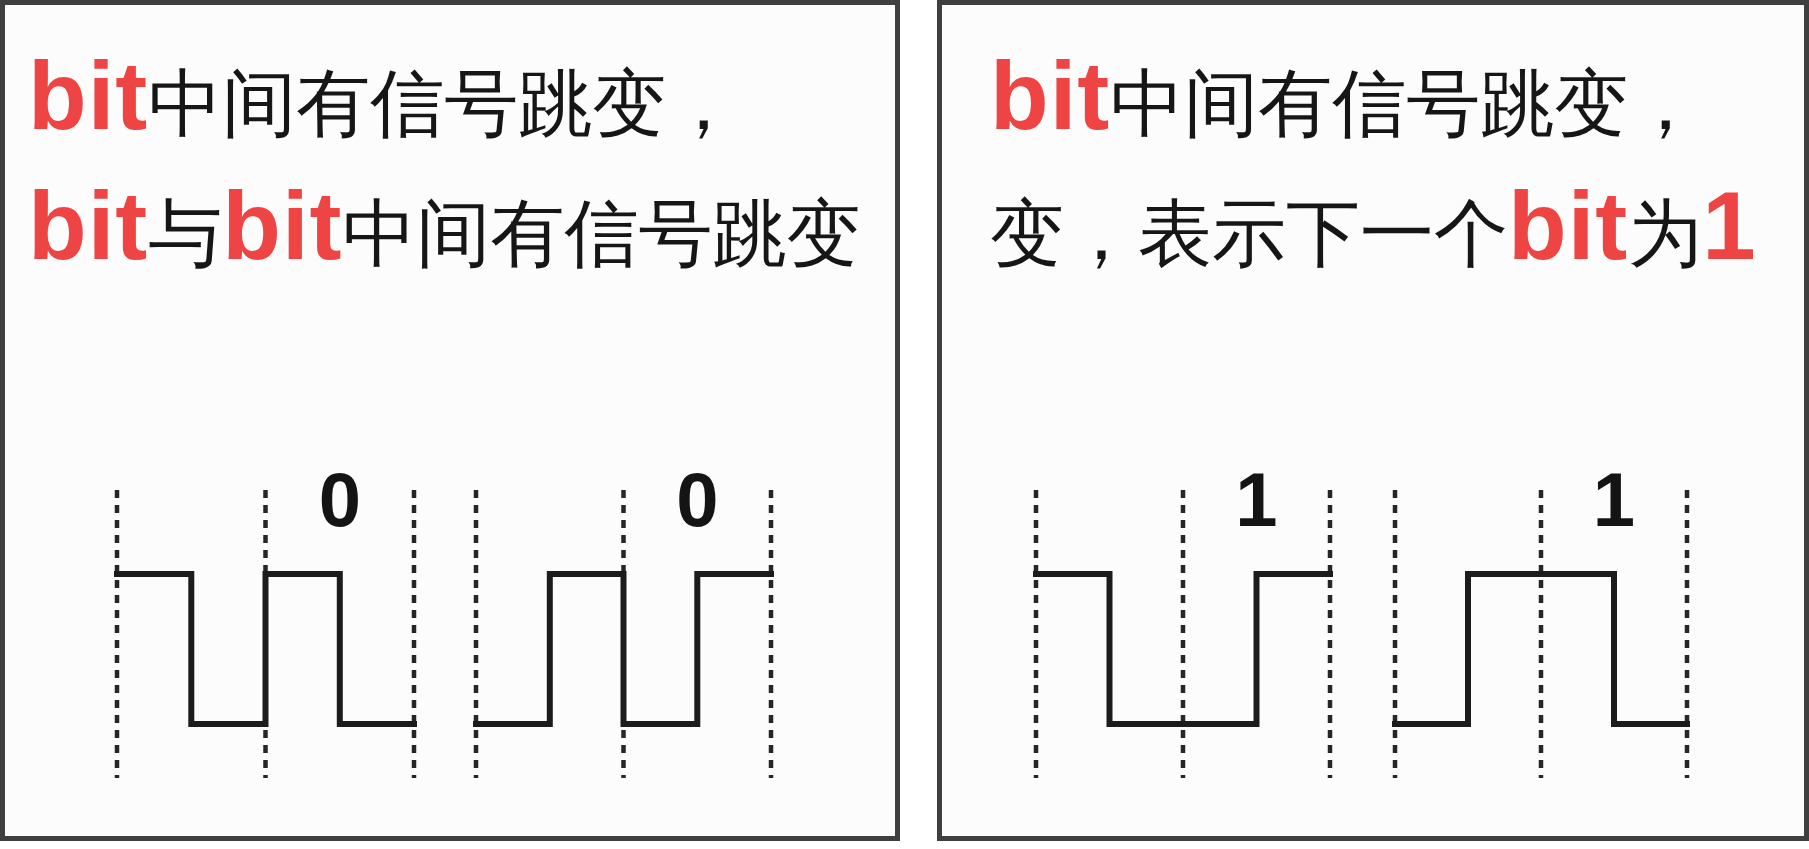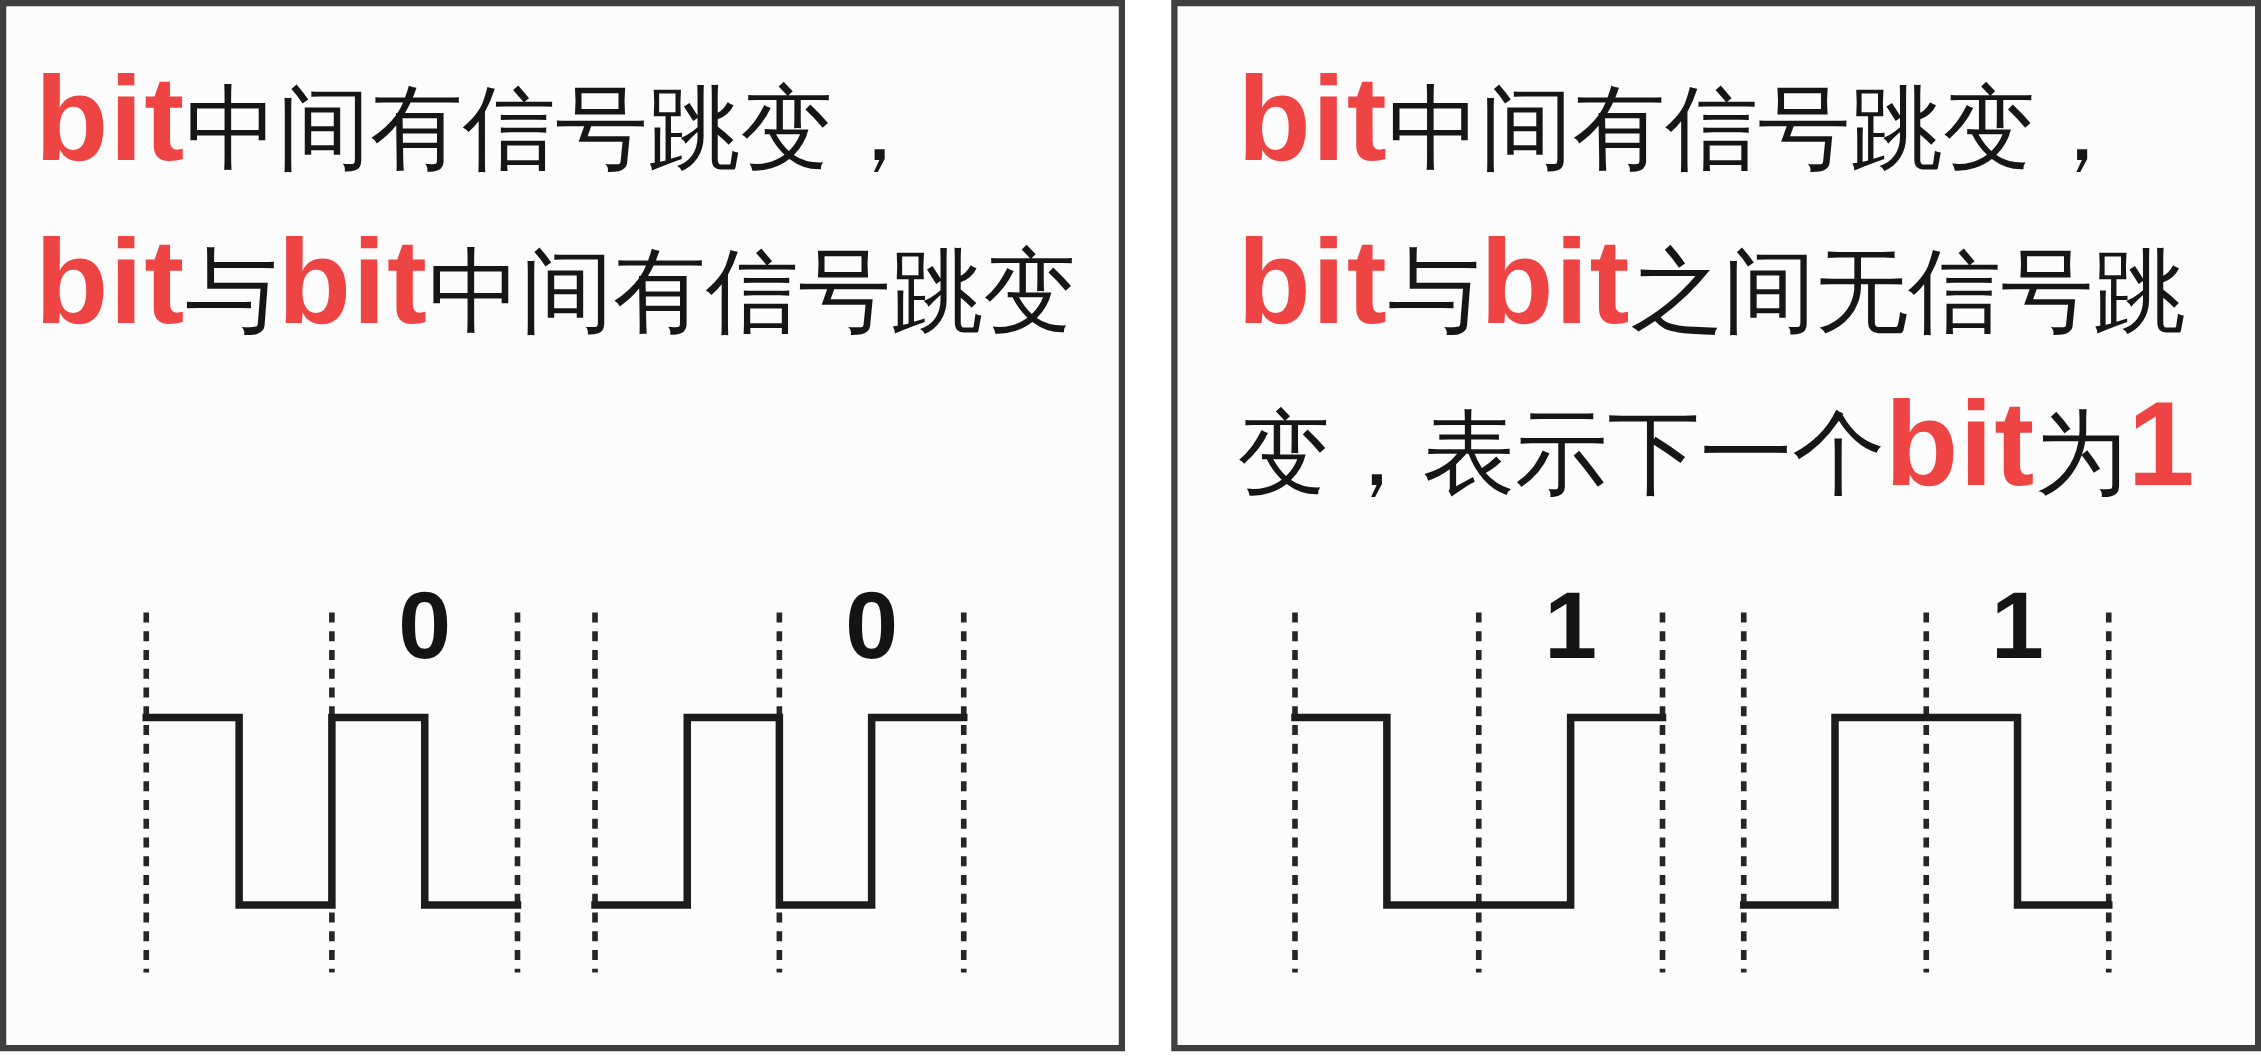--- a/index.html
+++ b/index.html
@@ -65,18 +65,17 @@
         <path d="M 94 569 H 167.5 V 719 H 241.0 H 314.5 V 569 H 388.0" class="sig"></path>
         <text x="314.5" y="521" class="bitlabel">1</text>
         <line x1="453" x2="453" y1="485" y2="773" class="dash"></line>
         <line x1="599" x2="599" y1="485" y2="773" class="dash"></line>
         <line x1="745" x2="745" y1="485" y2="773" class="dash"></line>
         <path d="M 453 719 H 526.0 V 569 H 599.0 H 672.0 V 719 H 745.0" class="sig"></path>
         <text x="672.0" y="521" class="bitlabel">1</text>
       </svg>
     <div class="caption">
         <div class="cap-line"><span class="seg b">bit</span><span class="seg">中间有信号跳变，</span></div>
-        <div class="cap-line"><span class="seg b">bit</span><span class="seg">与</span><span class="seg b">bit</span><span class="seg">之间无信号跳</span></div>
         <div class="cap-line"><span class="seg">变，表示下一个</span><span class="seg b">bit</span><span class="seg">为</span><span class="seg b">1</span></div>
       </div>
   </section>
 
 </div>
 
 </body></html>

